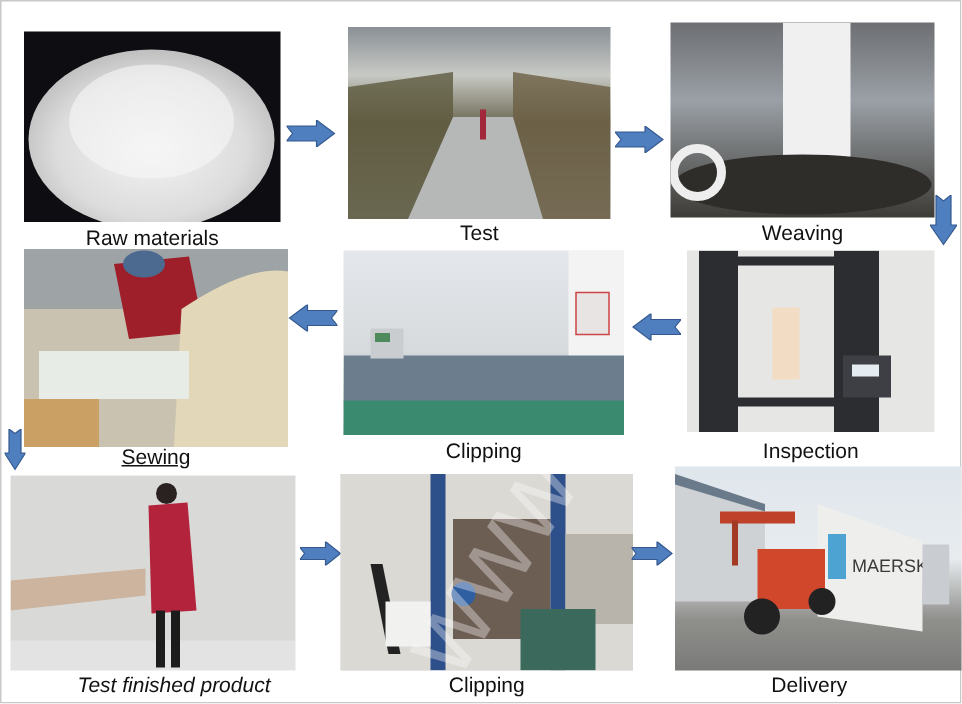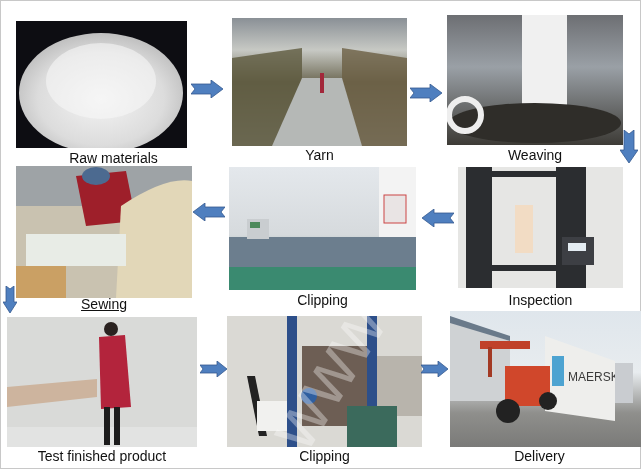--- a/index.html
+++ b/index.html
@@ -25,37 +25,37 @@
           <radialGradient id="g1" cx="50%" cy="55%" r="55%">
             <stop offset="0%" stop-color="#f4f4f4"></stop>
             <stop offset="70%" stop-color="#dcdcdc"></stop>
             <stop offset="100%" stop-color="#bfbfbf"></stop>
           </radialGradient>
         </defs>
       <ellipse cx="85" cy="72" rx="82" ry="60" fill="url(#g1)"></ellipse>
       <ellipse cx="85" cy="60" rx="55" ry="38" fill="#f7f7f7" opacity="0.6"></ellipse>
     </svg>
   </div>
-  <div class="label" style="left:28px;top:150px;width:171px;">Raw materials</div>
+  <div class="label" style="left:16px;top:150px;width:171px;">Raw materials</div>
 </div>
 
 <svg class="arrow" style="left:191px;top:80px;" width="33" height="18" viewBox="0 0 33 18">
   <polygon points="0,4 20,4 20,0 32,9 20,18 20,14 0,14 4,9" fill="#4f7fbf" stroke="#35598f" stroke-width="0.8"></polygon>
 </svg>
 
 <div class="stage">
   <div class="photo" style="left:232px;top:18px;width:175px;height:128px;background:linear-gradient(180deg,#8a9096 0%,#c7c9c4 25%,#6e6a55 50%,#9c9c98 100%);">
     <svg width="175" height="128" viewBox="0 0 175 128">
       <polygon points="0,40 70,30 70,128 0,128" fill="#5e5a3e" opacity="0.8"></polygon>
       <polygon points="110,30 175,40 175,128 110,128" fill="#6b5f44" opacity="0.8"></polygon>
       <polygon points="70,60 110,60 130,128 40,128" fill="#b5b8b6"></polygon>
       <rect x="88" y="55" width="4" height="20" fill="#a2273a"></rect>
     </svg>
   </div>
-  <div class="label" style="left:232px;top:147px;width:175px;">Yarn</div>
+  <div class="label" style="left:232px;top:147px;width:175px;">Test</div>
 </div>
 
 <svg class="arrow" style="left:410px;top:84px;" width="33" height="18" viewBox="0 0 33 18">
   <polygon points="0,4 20,4 20,0 32,9 20,18 20,14 0,14 4,9" fill="#4f7fbf" stroke="#35598f" stroke-width="0.8"></polygon>
 </svg>
 
 <div class="stage">
   <div class="photo" style="left:447px;top:15px;width:176px;height:130px;background:linear-gradient(180deg,#6d6f73 0%,#9aa0a6 40%,#3d3b36 100%);">
     <svg width="176" height="130" viewBox="0 0 176 130">
       <rect x="75" y="0" width="45" height="100" fill="#f0f0f0"></rect>
@@ -129,21 +129,21 @@
   <div class="photo" style="left:7px;top:317px;width:190px;height:130px;background:#e2e3e2;">
     <svg width="190" height="130" viewBox="0 0 190 130">
       <rect x="0" y="0" width="190" height="110" fill="#d9dad8"></rect>
       <polygon points="0,70 90,62 90,80 0,90" fill="#cdb49e"></polygon>
       <path d="M92 20 L118 18 L124 90 L94 92 Z" fill="#b3243c"></path>
       <circle cx="104" cy="12" r="7" fill="#2a2220"></circle>
       <rect x="97" y="90" width="6" height="38" fill="#1c1c1c"></rect>
       <rect x="107" y="90" width="6" height="38" fill="#1c1c1c"></rect>
     </svg>
   </div>
-  <div class="label" style="left:7px;top:448px;width:190px;">Test finished product</div>
+  <div class="label" style="left:21px;top:448px;width:190px;font-style:italic;">Test finished product</div>
 </div>
 
 <svg class="arrow" style="left:200px;top:361px;" width="28" height="16" viewBox="0 0 28 16">
   <polygon points="0,4 17,4 17,0 27,8 17,16 17,12 0,12 3,8" fill="#4f7fbf" stroke="#35598f" stroke-width="0.8"></polygon>
 </svg>
 
 <div class="stage">
   <div class="photo" style="left:227px;top:316px;width:195px;height:131px;background:#d4d4d0;">
     <svg width="195" height="131" viewBox="0 0 195 131">
       <rect x="0" y="0" width="195" height="131" fill="#dad9d4"></rect>

